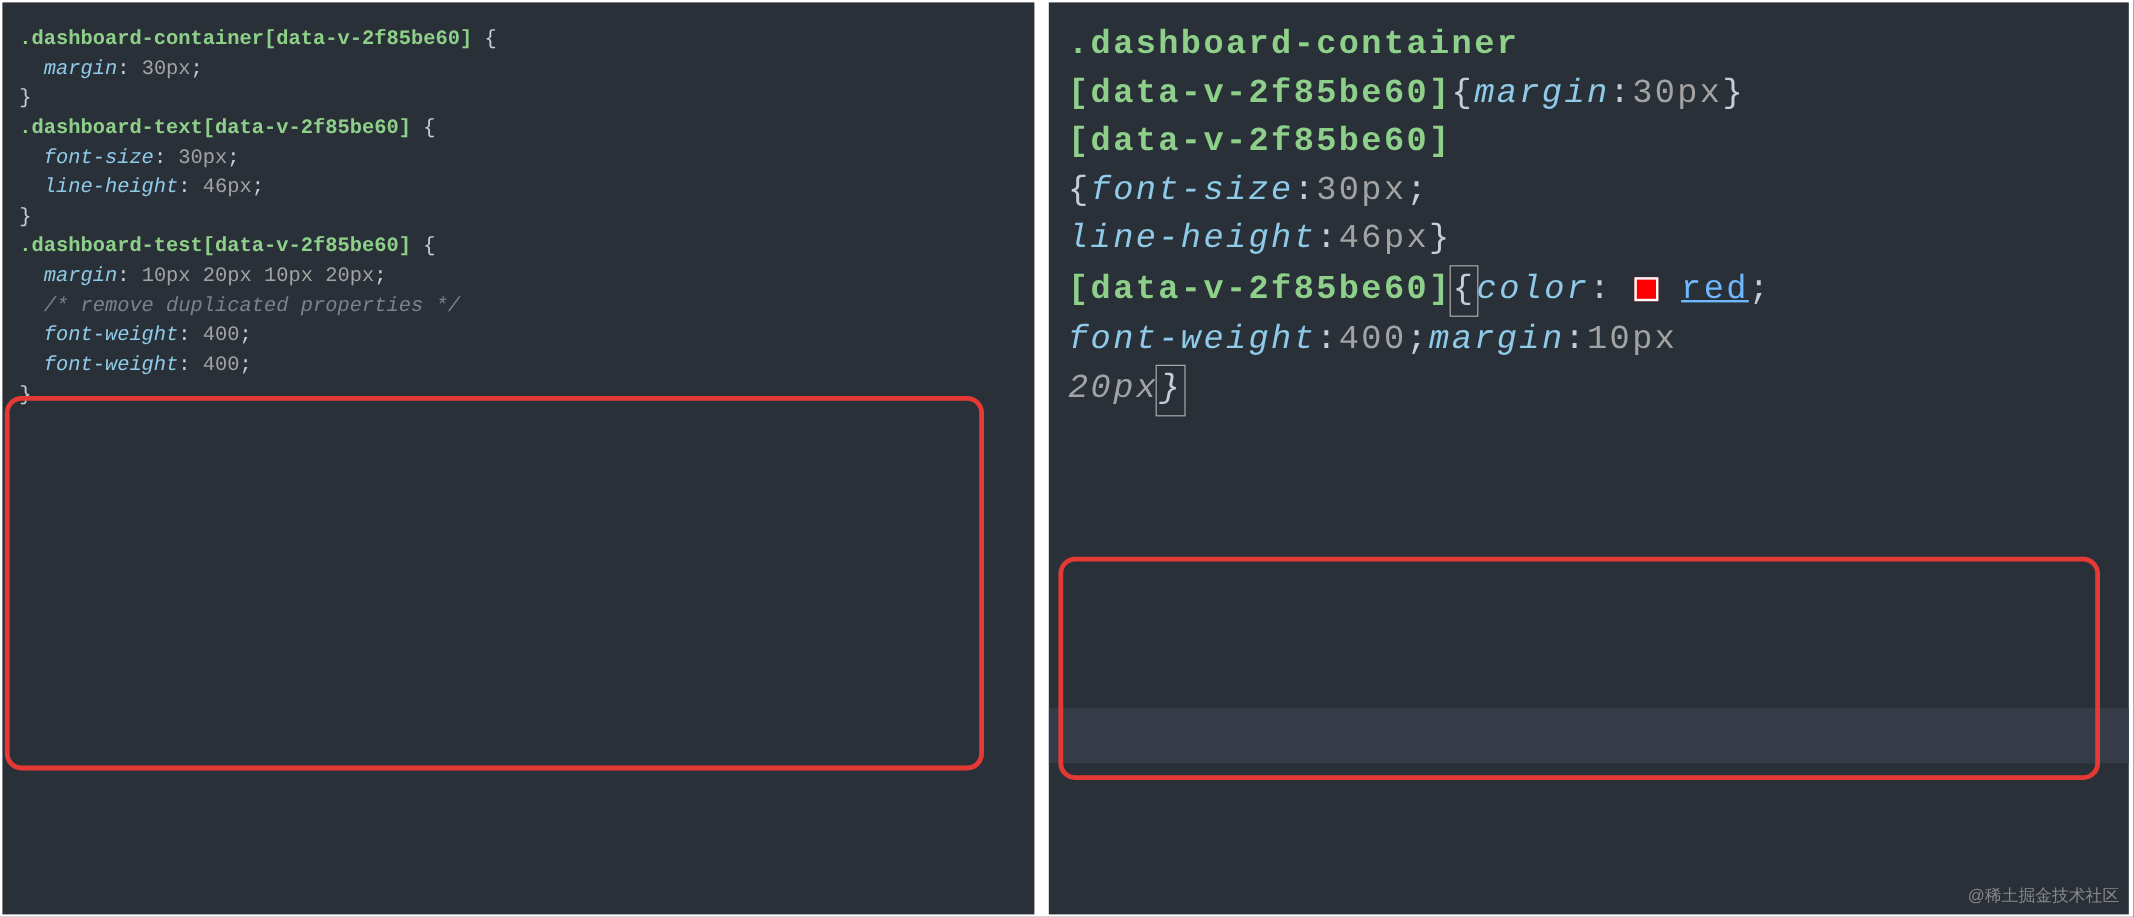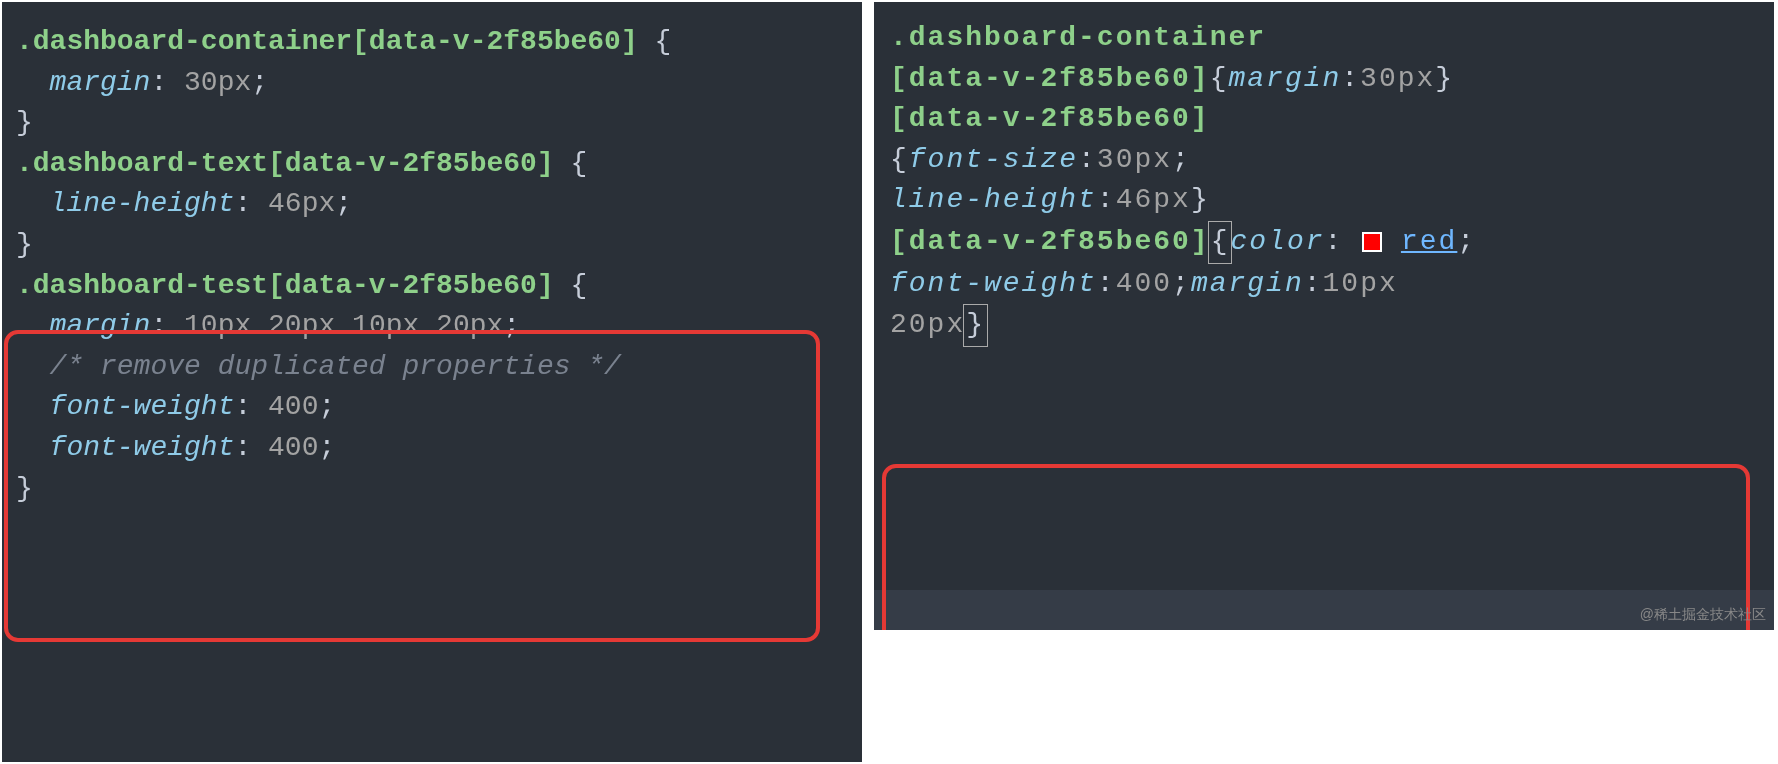--- a/index.html
+++ b/index.html
@@ -18,22 +18,22 @@
     gap: 12px;
     padding: 2px;
   }
   .pane {
     background: #2a3038;
     color: #bfc7d5;
     position: relative;
     overflow: hidden;
     line-height: 1.45;
   }
-  .pane.left  { width: 860px; height: 760px; font-size: 28px; padding: 20px 14px; }
-  .pane.right { width: 900px; height: 628px; font-size: 28px; padding: 16px 16px; letter-spacing: 2px; }
+  .pane.left  { width: 860px; height: 760px; font-size: 17px; padding: 20px 14px; }
+  .pane.right { width: 900px; height: 760px; font-size: 28px; padding: 16px 16px; letter-spacing: 2px; }
   .line { white-space: pre; }
   .selector   { color: #8ed08a; font-weight: bold; }
   .attr       { color: #8fcbe8; font-style: italic; }
   .punct      { color: #c6cdd9; }
   .value-num  { color: #a3a3a3; }
   .value-word { color: #6fb7ff; text-decoration: underline; }
   .comment    { color: #7a828f; font-style: italic; }
   .redbox {
     position: absolute;
     border: 4px solid #e53935;
@@ -73,20 +73,21 @@
 
 <div class="wrap">
 
   <div class="pane left">
 
     <div class="line"><span class="selector">.dashboard-container[data-v-2f85be60]</span><span class="punct"> {</span></div>
     <div class="line">  <span class="attr">margin</span><span class="punct">: </span><span class="value-num">30px</span><span class="punct">;</span></div>
     <div class="line"><span class="punct">}</span></div>
 
     <div class="line"><span class="selector">.dashboard-text[data-v-2f85be60]</span><span class="punct"> {</span></div>
+    <div class="line">  <span class="attr">font-size</span><span class="punct">: </span><span class="value-num">30px</span><span class="punct">;</span></div>
     <div class="line">  <span class="attr">line-height</span><span class="punct">: </span><span class="value-num">46px</span><span class="punct">;</span></div>
     <div class="line"><span class="punct">}</span></div>
 
     <div class="line"><span class="selector">.dashboard-test[data-v-2f85be60]</span><span class="punct"> {</span></div>
     <div class="line">  <span class="attr">margin</span><span class="punct">: </span><span class="value-num">10px 20px 10px 20px</span><span class="punct">;</span></div>
     <div class="line">  <span class="comment">/* remove duplicated properties */</span></div>
     <div class="line">  <span class="attr">font-weight</span><span class="punct">: </span><span class="value-num">400</span><span class="punct">;</span></div>
     <div class="line">  <span class="attr">font-weight</span><span class="punct">: </span><span class="value-num">400</span><span class="punct">;</span></div>
     <div class="line"><span class="punct">}</span></div>
 
@@ -98,19 +99,19 @@
 
     <div class="line"><span class="selector">.dashboard-container</span></div>
     <div class="line"><span class="selector">[data-v-2f85be60]</span><span class="punct">{</span><span class="attr">margin</span><span class="punct">:</span><span class="value-num">30px</span><span class="punct">}</span></div>
 
     <div class="line"><span class="selector">[data-v-2f85be60]</span></div>
     <div class="line"><span class="punct">{</span><span class="attr">font-size</span><span class="punct">:</span><span class="value-num">30px</span><span class="punct">;</span></div>
     <div class="line"><span class="attr">line-height</span><span class="punct">:</span><span class="value-num">46px</span><span class="punct">}</span></div>
 
     <div class="line"><span class="selector">[data-v-2f85be60]</span><span class="cursor-brace punct">{</span><span class="attr">color</span><span class="punct">:</span><span class="punct"> </span><span class="swatch" style="background:#ff0000"></span><span class="punct"> </span><span class="value-word">red</span><span class="punct">;</span></div>
     <div class="line"><span class="attr">font-weight</span><span class="punct">:</span><span class="value-num">400</span><span class="punct">;</span><span class="attr">margin</span><span class="punct">:</span><span class="value-num">10px</span></div>
-    <div class="line" style="position:relative;z-index:1;"><span class="value-num">20px</span><span class="cursor-brace punct">}</span></div>
+    <div class="line" style="position:relative;z-index:1;font-style:italic;"><span class="value-num">20px</span><span class="cursor-brace punct">}</span></div>
 
     <div class="redbox" style="left:8px; top:462px; width:868px; height:186px;"></div>
     <div class="watermark">@稀土掘金技术社区</div>
   </div>
 
 </div>
 
 </body></html>

